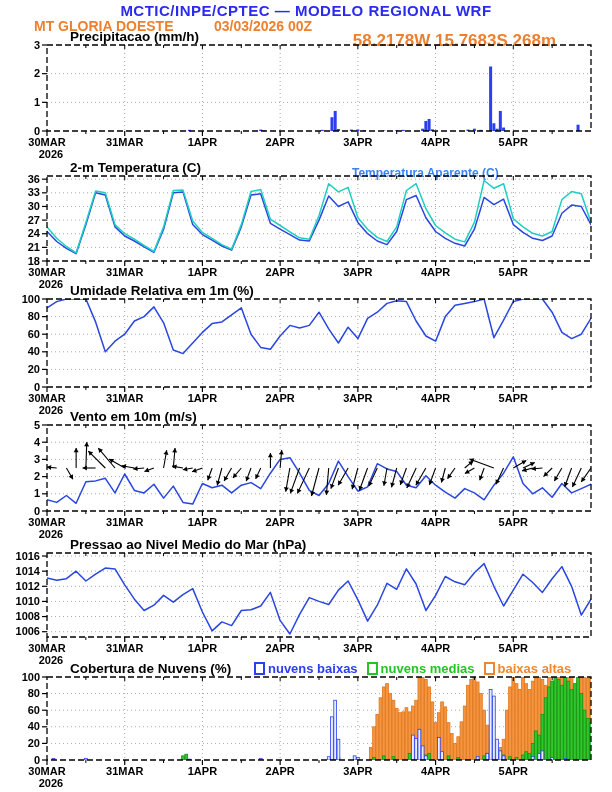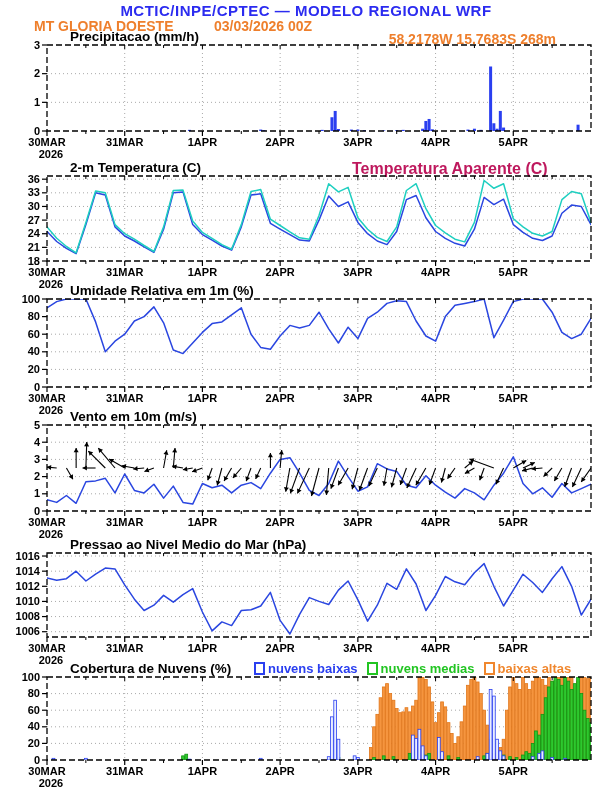--- a/index.html
+++ b/index.html
@@ -2,23 +2,23 @@
 <html><head>
 <meta charset="utf-8">
 <style>
   html,body{margin:0;padding:0;background:#fff;}
   .page{position:relative;width:612px;height:792px;background:#fff;overflow:hidden;
         font-family:"Liberation Sans",sans-serif;font-weight:bold;}
   .hdr1{position:absolute;left:0;right:0;top:2px;text-align:center;font-size:15px;
         letter-spacing:.5px;color:#2b2bf0;}
   .hdr2a{position:absolute;left:34px;top:18px;font-size:14px;color:#ee7f2c;}
   .hdr2b{position:absolute;left:214px;top:18px;font-size:14px;color:#ee7f2c;}
-  .coords{position:absolute;right:56px;top:31px;font-size:14px;color:#ee7f2c;}
+  .coords{position:absolute;right:56px;top:31px;font-size:17px;color:#ee7f2c;}
   .ptitle{position:absolute;font-size:13.5px;color:#000;white-space:nowrap;}
-  .ptitle2{position:absolute;font-size:16px;color:#be185d;white-space:nowrap;}
+  .ptitle2{position:absolute;font-size:12px;color:#3b82f6;white-space:nowrap;margin-top:6px;}
   .legend{position:absolute;left:254px;top:661px;display:flex;gap:9px;font-size:13px;}
   .legend .item{display:flex;align-items:center;gap:3px;white-space:nowrap;}
   .sq{display:inline-block;width:7px;height:9px;background:#fff;}
   .sq-b{border:2px solid #2a3ff0;} .lb-b{color:#2a3ff0;}
   .sq-g{border:2px solid #22c522;} .lb-g{color:#22c522;}
   .sq-o{border:2px solid #f0872e;} .lb-o{color:#f0872e;}
   svg{position:absolute;left:0;top:0;}
   .grid{stroke:#a9a9a9;stroke-width:1;stroke-dasharray:1 3;}
   .frame{fill:none;stroke:#000;stroke-width:1.3;stroke-dasharray:6 3;}
   .ylab{font:bold 11px "Liberation Sans",sans-serif;text-anchor:end;fill:#000;}

